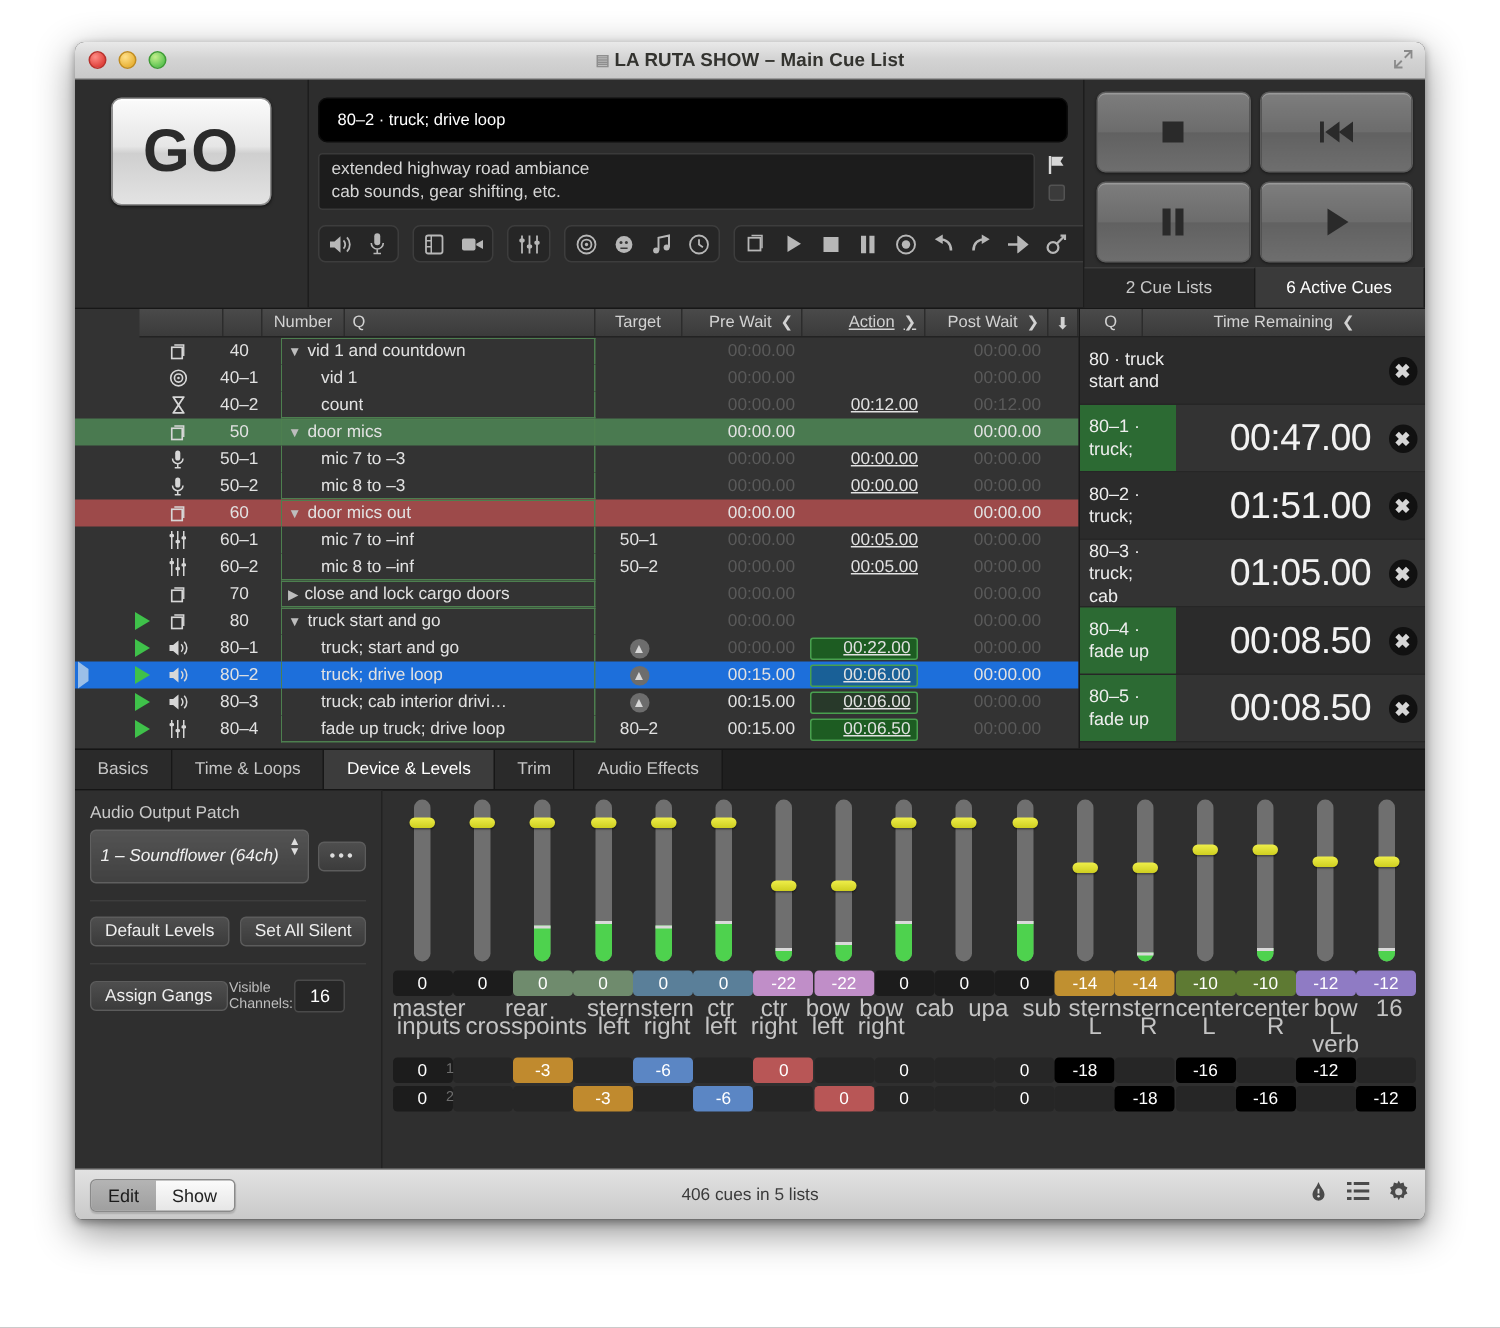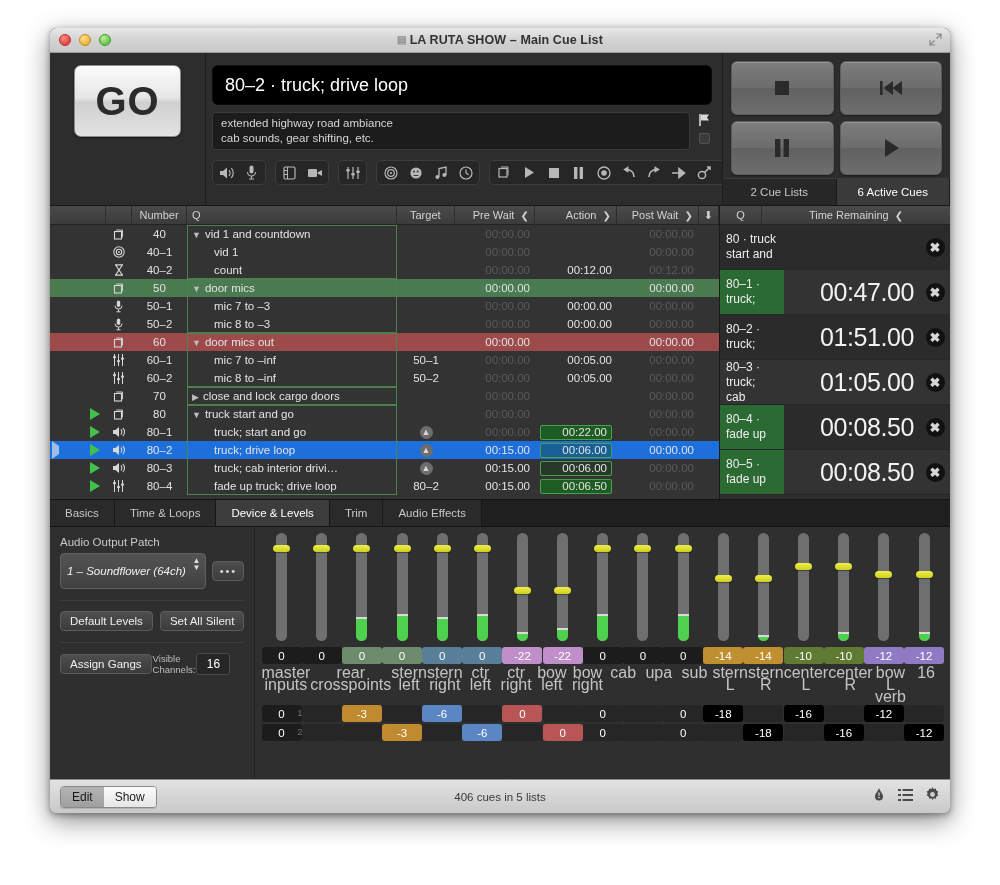--- a/index.html
+++ b/index.html
@@ -51,24 +51,24 @@
     width: 107px; height: 72px; border-radius: 7px;
     background: linear-gradient(to bottom,#fbfbfb 0%,#e6e6e6 45%,#cfcfcf 52%,#e3e3e3 100%);
     border: 1px solid #8d8d8d;
     box-shadow: inset 0 1px 0 #fff, 0 1px 2px rgba(0,0,0,.5);
     display: flex; align-items: center; justify-content: center;
     font-size: 40px; font-weight: bold; color: #2b2b2b; letter-spacing: 1px;
     cursor: pointer;
   }
   .cue-pane { flex: 1 1 auto; padding: 12px 10px 0 6px; min-width: 0; }
   .cue-name-box {
-    height: 40px; background: #000; border-radius: 6px;
+    height: 30px; background: #000; border-radius: 6px;
     border: 1px solid #0c0c0c;
     display: flex; align-items: center; padding: 0 12px;
-    color: #fff; font-size: 18px;
+    color: #fff; font-size: 11px;
   }
   .cue-notes-row { display: flex; margin-top: 7px; gap: 6px; }
   .cue-notes {
     flex: 1 1 auto; height: 38px; background: #1c1c1c;
     border: 1px solid #3a3a3a; border-radius: 3px;
     padding: 3px 8px; color: #d5d5d5; font-size: 11.5px; line-height: 15px;
   }
   .flag-col { flex: 0 0 16px; display: flex; flex-direction: column;
     align-items: center; gap: 6px; padding-top: 1px; }
   .flag-ico { width: 13px; height: 14px; }
@@ -96,30 +96,30 @@
     font-size: 11.5px; color: #c8c8c8; background: #272727;
     border-top: 1px solid #3c3c3c; border-right: 1px solid #1b1b1b; cursor: pointer;}
   .cl-tab.active { background: #3a3a3a; color: #fff; }
   
   .middle { flex: 0 0 293px; display: flex; background: #333; }
   .cuelist { flex: 1 1 auto; display: flex; flex-direction: column;
     border-right: 1px solid #1a1a1a; min-width: 0; }
   .hdr { display: flex; height: 19px; flex: 0 0 19px;
     background: linear-gradient(to bottom,#4a4a4a,#3b3b3b);
     border-bottom: 1px solid #232323; font-size: 11px; color: #d2d2d2;
-    align-items: center; }
+    align-items: center; margin-left: 43px; }
   .hdr > div { border-right: 1px solid #2c2c2c; height: 100%;
     display:flex; align-items:center; padding: 0 5px; }
   .c-drag { flex: 0 0 56px; }
   .c-ico  { flex: 0 0 26px; }
   .c-num  { flex: 0 0 55px; justify-content: center; }
   .c-q    { flex: 1 1 auto; }
   .c-tgt  { flex: 0 0 58px; justify-content: center;}
   .c-pre  { flex: 0 0 80px; justify-content: flex-end;}
-  .c-act  { flex: 0 0 82px; justify-content: flex-end;}
+  .c-act  { flex: 0 0 82px; justify-content: flex-end; text-decoration: underline;}
   .c-post { flex: 0 0 82px; justify-content: flex-end;}
   .c-end  { flex: 0 0 20px; justify-content:center; border-right: none;}
   .rows { flex: 1 1 auto; overflow: hidden; }
   .row { display: flex; height: 18px; font-size: 11.5px; color: #e2e2e2;
     align-items: center; position: relative; }
   .row > div { height: 100%; display: flex; align-items: center; padding: 0 5px; }
   .row.group-green { background: #4a7a50; text-align: right; }
   .row.group-red   { background: #9d4a4a; }
   .row.sel         { background: #1d6fdb; }
   .row .cell-dim { color: #5a5a5a; }

